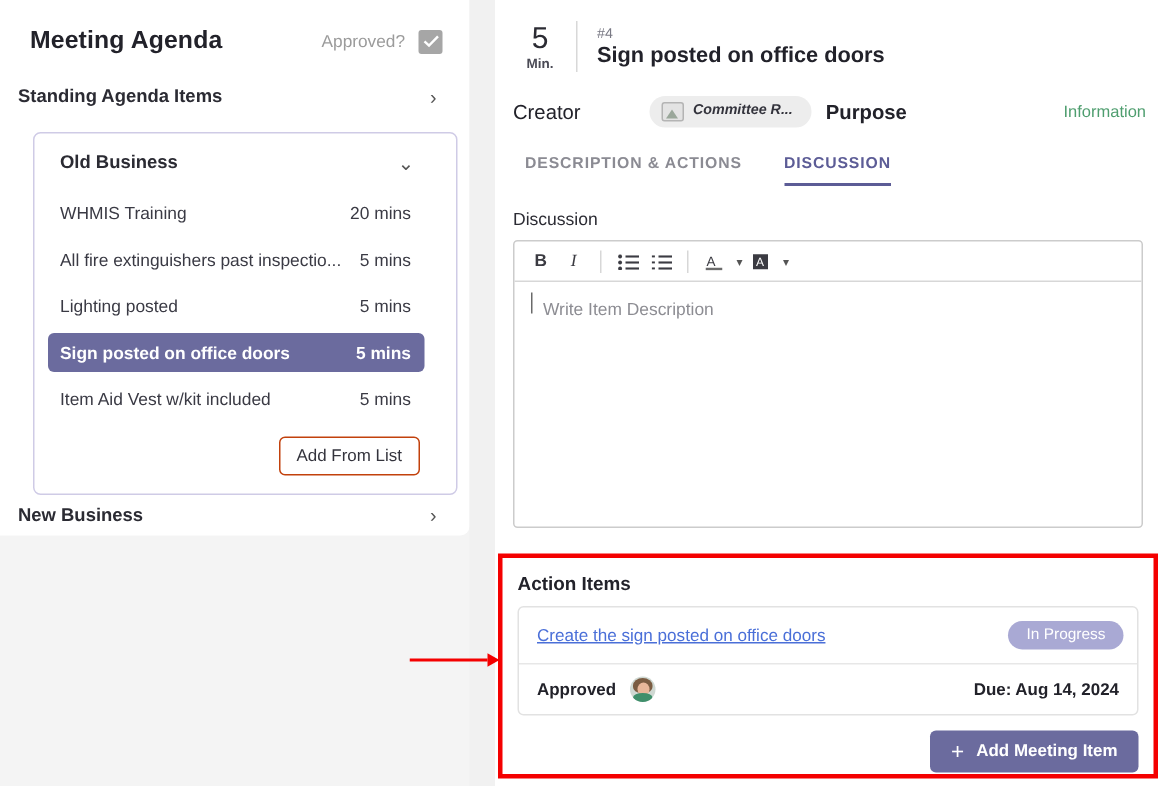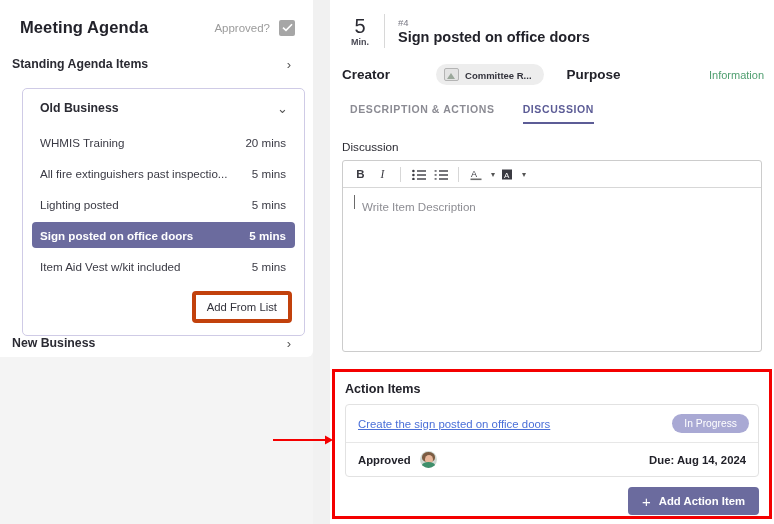--- a/index.html
+++ b/index.html
@@ -36,21 +36,21 @@
   .section-row {
     display: flex; align-items: center; justify-content: space-between;
     padding: 0 22px 0 12px; height: 34px; margin-top: 10px;
   }
   .section-label { font-size: 12.3px; font-weight: bold; color: #2b2b33; }
   .chev { color: #555; font-size: 13px; line-height: 1; }
 
   .old-business-box {
     position: absolute; left: 22px; top: 88px; width: 283px;
     border: 1px solid #cfcbe6; border-radius: 5px; background: #fff;
-    padding: 0 0 12px 0;
+    padding: 0 12px 12px 0;
   }
   .ob-header {
     display: flex; align-items: center; justify-content: space-between;
     padding: 0 16px 0 17px; height: 38px;
   }
   .ob-title { font-size: 12.3px; font-weight: bold; color: #2b2b33; }
 
   .item-row {
     display: flex; align-items: center; justify-content: space-between;
     height: 26px; margin: 0 9px 0 9px; padding: 0 9px 0 8px;
@@ -58,21 +58,21 @@
   }
   .item-row + .item-row { margin-top: 5px; }
   .item-name { font-size: 11.6px; color: #3a3a44; white-space: nowrap; overflow: hidden; text-overflow: ellipsis; }
   .item-mins { font-size: 11.6px; color: #3a3a44; padding-left: 10px; white-space: nowrap; }
   .item-row.selected { background: #6b6b9e; }
   .item-row.selected .item-name,
   .item-row.selected .item-mins { color: #ffffff; font-weight: bold; }
 
   .add-from-list-wrap { display: flex; justify-content: flex-end; padding: 12px 12px 0 0; }
   .btn-outline {
-    border: 4px solid #c2410c; border-radius: 4px; background: #fff;
+    border: 1px solid #c2410c; border-radius: 4px; background: #fff;
     font-size: 11.3px; color: #33333c; padding: 6px 11px; cursor: pointer;
     font-family: inherit;
   }
 
   .new-business { position: absolute; left: 0; top: 316px; width: 313px; }
 
   
   .gutter { position: absolute; left: 313px; top: 0; width: 17px; height: 524px; background: #f1f1f1; }
 
   
@@ -81,35 +81,35 @@
   }
   .detail-head { display: flex; align-items: center; padding: 14px 0 0 12px; }
   .min-badge { width: 36px; text-align: center; }
   .min-num { font-size: 20px; color: #2b2b33; line-height: 20px; }
   .min-unit { font-size: 9px; color: #4a4a55; font-weight: bold; margin-top: 1px; }
   .vdiv { width: 1px; height: 34px; background: #d8d8d8; margin: 0 13px 0 6px; }
   .num-hash { font-size: 9.5px; color: #7a7a85; line-height: 11px; }
   .detail-title { font-size: 14.5px; font-weight: bold; color: #22222a; margin-top: 1px; }
 
   .meta-row { display: flex; align-items: center; padding: 0 10px 0 12px; margin-top: 16px; }
-  .meta-label { font-size: 13.5px; font-weight: bold; color: #22222a; }
+  .meta-label { font-size: 13.5px; font-weight: normal; color: #22222a; }
   .creator-chip {
-    display: flex; align-items: flex-end; gap: 6px; background: #ededed;
-    border-radius: 13px; padding: 4px 12px 4px 8px; margin-left: 46px;
+    display: flex; align-items: flex-start; gap: 6px; background: #ededed;
+    border-radius: 13px; padding: 4px 12px 4px 8px; margin-left: 46px; font-style: italic;
   }
   .chip-img {
     width: 15px; height: 13px; border: 1px solid #b4b4b4; border-radius: 2px;
     background: #e3e3e3; position: relative; overflow: hidden;
   }
   .chip-img:after {
     content:""; position:absolute; left:2px; bottom:1px; width:0;height:0;
     border-left:4px solid transparent; border-right:4px solid transparent; border-bottom:6px solid #9aa79a;
   }
   .chip-text { font-size: 9.5px; font-weight: bold; color: #33333c; }
-  .purpose-label { margin-left: 23px; font-size: 13.5px; font-weight: bold; color: #22222a; }
+  .purpose-label { margin-left: 10px; font-size: 13.5px; font-weight: bold; color: #22222a; }
   .purpose-value { margin-left: auto; font-size: 11px; color: #4f9e6f; }
 
   .tabs { display: flex; gap: 28px; padding: 0 0 0 20px; margin-top: 18px; }
   .tab { font-size: 10.5px; font-weight: bold; letter-spacing: .6px; color: #8b8b93; padding-bottom: 7px; cursor: pointer; }
   .tab.active { color: #5c5c96; border-bottom: 2px solid #5c5c96; }
 
   .discussion-label { font-size: 11.7px; color: #2b2b33; padding-left: 12px; margin-top: 16px; }
   .editor {
     margin: 7px 12px 0 12px; border: 1px solid #ccc; border-radius: 3px; background: #fff;
     height: 192px; display: flex; flex-direction: column;
@@ -338,18 +338,18 @@
             <span class="body"></span>
           </span>
         </span>
         <span class="due-text">Due: Aug 14, 2024</span>
       </div>
     </div>
 
     <div class="add-action-wrap">
       <button class="btn-primary">
         <span class="plus">+</span>
-        <span>Add Action Item</span>
+        <span>Add Meeting Item</span>
       </button>
     </div>
   </div>
 
 </div>
 
 </body></html>

